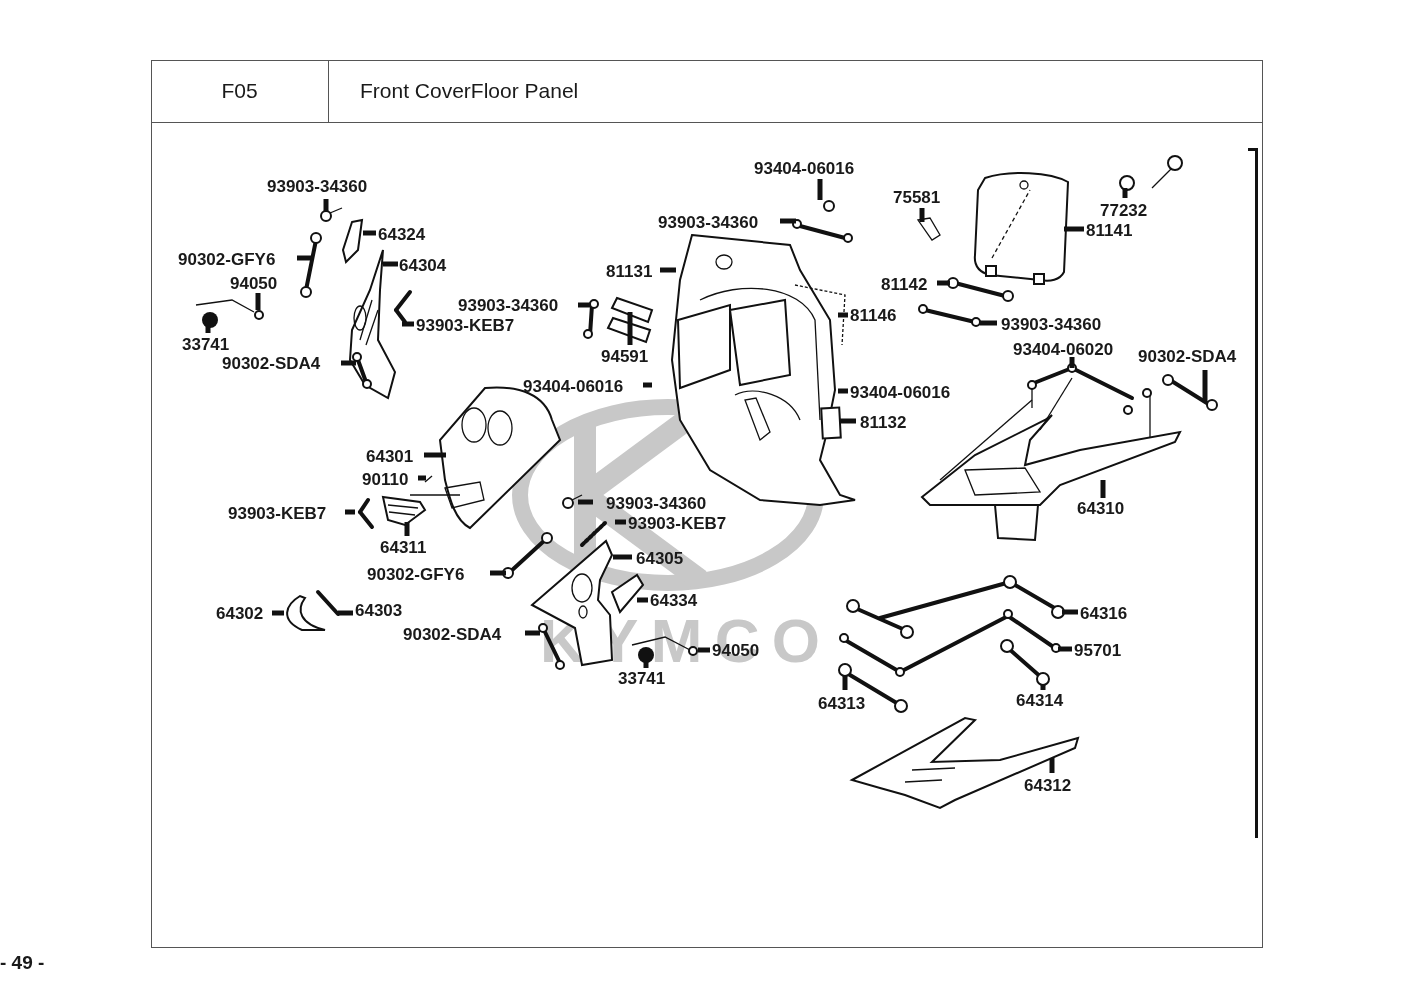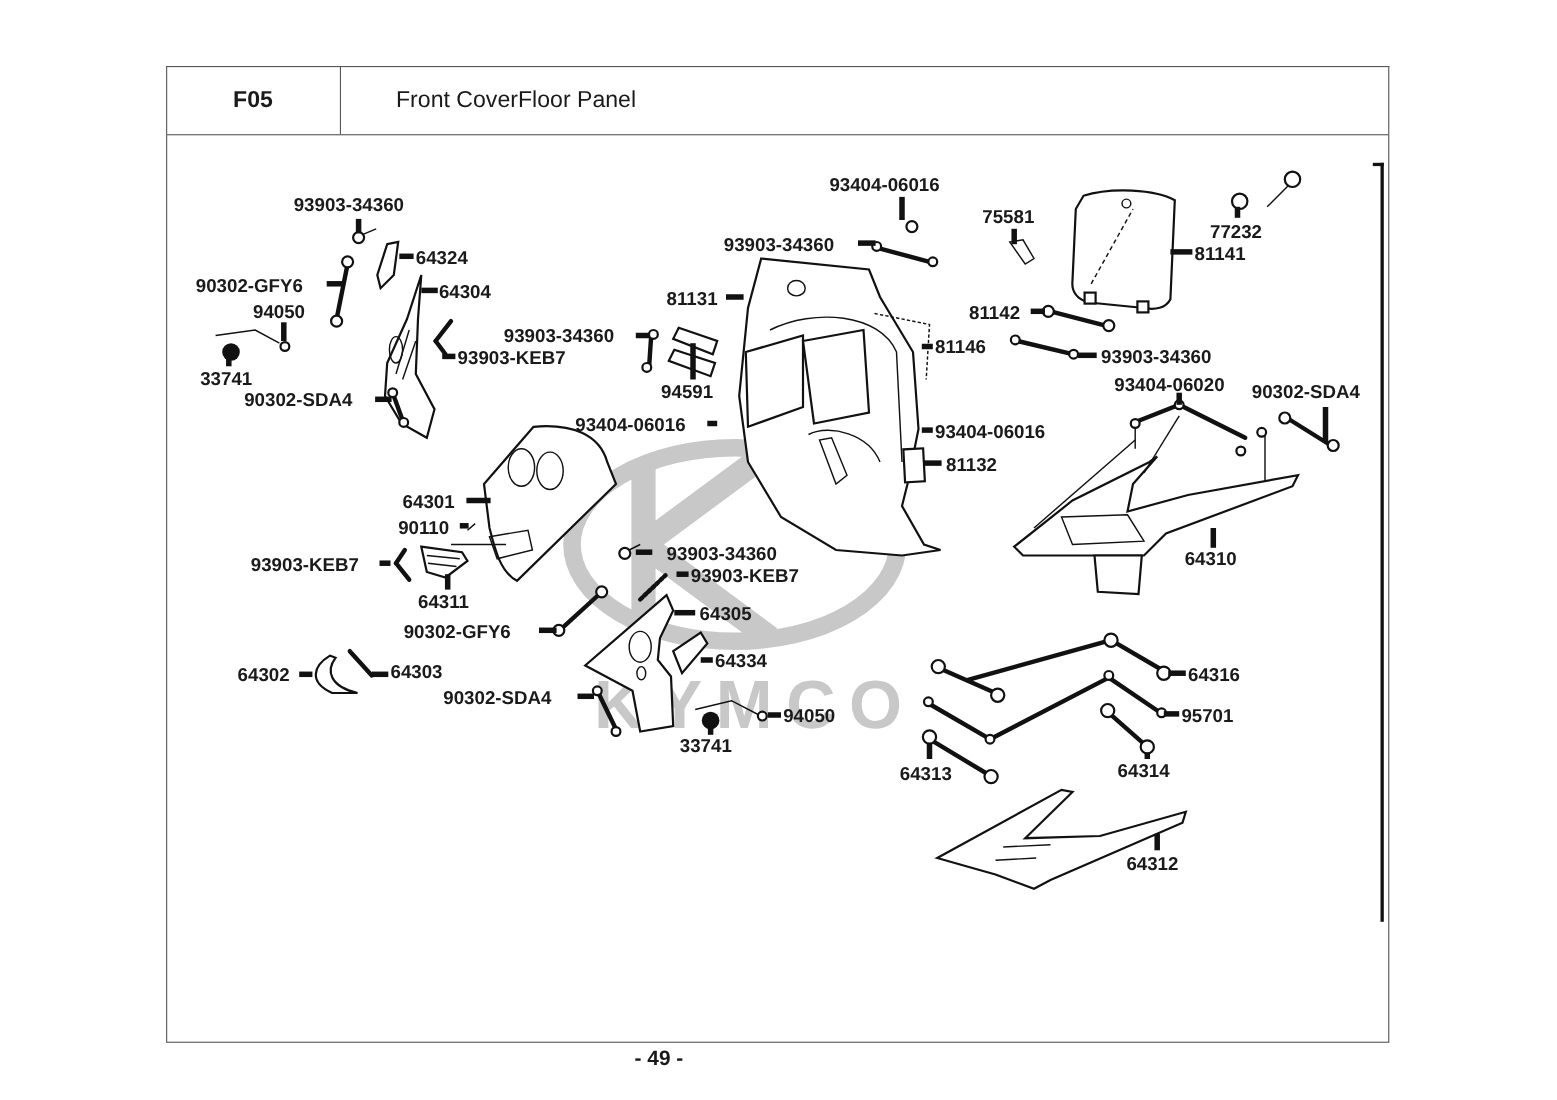--- a/index.html
+++ b/index.html
@@ -1,30 +1,30 @@
 <!DOCTYPE html>
 <html><head>
 <meta charset="utf-8">
 <style>
   html, body { margin: 0; padding: 0; background: #ffffff; }
   body { width: 1415px; height: 1000px; position: relative; overflow: hidden;
          font-family: "Liberation Sans", sans-serif; color: #1a1a1a; }
   .header-box { position: absolute; left: 151px; top: 60px; width: 1112px; height: 62px;
                 border: 1px solid #555; border-bottom: none; box-sizing: border-box; }
-  .code-cell { position: absolute; left: 151px; top: 60px; width: 159px; height: 62px;
+  .code-cell { position: absolute; left: 151px; top: 60px; width: 178px; height: 62px;
                border-right: 1px solid #555; box-sizing: border-box;
                display: flex; align-items: center; justify-content: center;
-               font-weight: bold; font-size: 21px; }
+               font-weight: normal; font-size: 21px; }
   .title-cell { position: absolute; left: 360px; top: 60px; height: 62px;
                 display: flex; align-items: center; font-weight: normal; font-size: 21px; }
   .frame { position: absolute; left: 151px; top: 122px; width: 1112px; height: 826px;
            border: 1px solid #555; box-sizing: border-box; }
   .bracket { position: absolute; left: 1248px; top: 148px; width: 10px; height: 690px;
              border-top: 3px solid #111; border-right: 3px solid #111; box-sizing: border-box; }
-  .page-num { position: absolute; left: 0; width: 1198px; top: 952px; text-align: center;
+  .page-num { position: absolute; left: 0; width: 1198px; top: 952px; 
               font-weight: bold; font-size: 19px; }
   svg.diagram { position: absolute; left: 0; top: 0; }
   .lbl { font-family: "Liberation Sans", sans-serif; font-weight: bold; font-size: 17px; fill: #1a1a1a; }
   .leader { stroke: #111; stroke-width: 5; }
   .part { fill: #fff; stroke: #111; stroke-width: 2; }
   .thin { fill: none; stroke: #111; stroke-width: 1.3; }
   .rod { stroke: #111; stroke-width: 4; stroke-linecap: round; }
   .wm { fill: none; stroke: #c8c8c8; }
   .wmtext { font-family: "Liberation Sans", sans-serif; font-weight: bold; font-size: 62px; fill: #c8c8c8; }
 </style>

